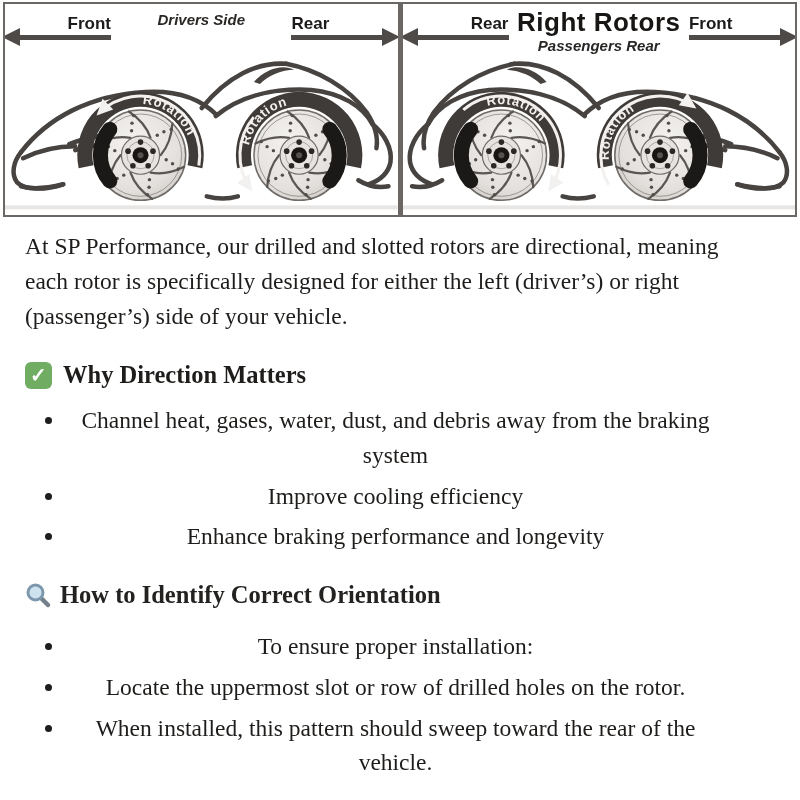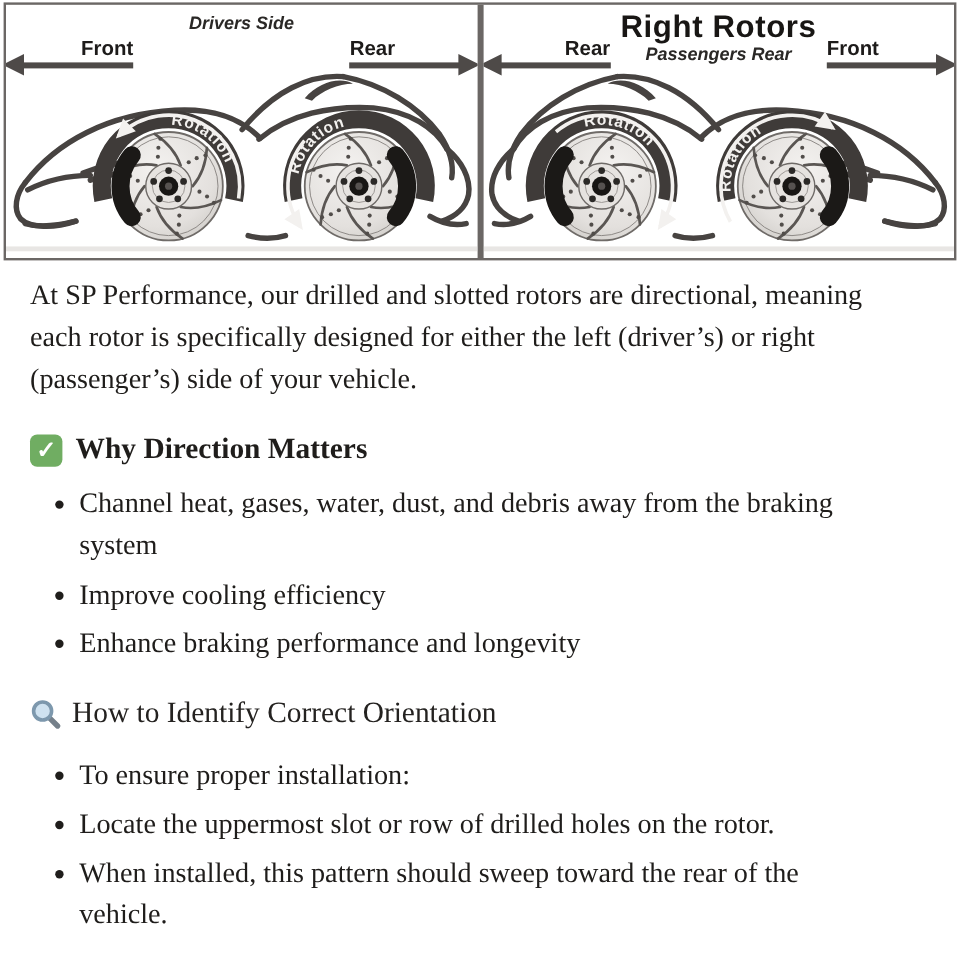--- a/index.html
+++ b/index.html
@@ -12,21 +12,21 @@
   .panel + .panel { border-left:5px solid #6b6765; }
   .panel svg.car { position:absolute; left:0; top:0; width:100%; height:100%; }
 
   .panel-header { position:relative; z-index:2; display:flex; justify-content:space-between;
                   align-items:flex-start; padding:7px 10px 0 10px;
                   font-family:"Liberation Sans", sans-serif; }
   .panel-title-wrap { text-align:center; margin-top:-2px; }
   .panel-title { font-size:26px; font-weight:800; letter-spacing:0.5px; color:#181614; line-height:1.0; }
   .panel-subtitle { font-size:15px; font-weight:700; font-style:italic; color:#2a2826; margin-top:2px; }
 
-  .dir { display:flex; flex-direction:column; width:96px; margin-top:21px; }
+  .dir { display:flex; flex-direction:column; width:96px; margin-top:4px; }
   .dir-label { font-size:17px; font-weight:700; color:#1d1b1a; line-height:1.1; }
   .dir-bar { position:relative; height:5px; background:#4e4a48; margin-top:1px; }
   .dir.left  { align-items:flex-end; }
   .dir.left  .dir-bar { width:92px; }
   .dir.left  .dir-bar::before { content:""; position:absolute; left:-17px; top:-7px;
         border-top:9.5px solid transparent; border-bottom:9.5px solid transparent;
         border-right:18px solid #4e4a48; }
   .dir.right { align-items:flex-start; }
   .dir.right .dir-bar { width:92px; }
   .dir.right .dir-bar::after { content:""; position:absolute; right:-17px; top:-7px;
@@ -36,31 +36,31 @@
   .rot-text { font-family:"Liberation Sans", sans-serif; font-size:13px; font-weight:700;
               fill:#f3f1ef; letter-spacing:0.8px; }
 
   
   main { padding:10px 25px 0 25px; }
   .intro { font-size:23.5px; line-height:1.49; max-width:722px; margin-top:2px; }
 
   .sec-head { display:flex; align-items:center; gap:11px; margin-top:27px;
               font-size:24.5px; }
   .sec-head.bold { font-weight:700; }
-  .sec-head.normal { font-weight:400; color:#242220; gap:8px; }
+  .sec-head.normal { font-weight:700; color:#242220; gap:8px; }
 
   .check-emoji { width:27px; height:27px; border-radius:6px; background:#70ad62;
                  display:inline-flex; align-items:center; justify-content:center;
                  color:#ffffff; font-family:"Liberation Sans", sans-serif;
                  font-size:20px; font-weight:700; flex:0 0 auto; }
   .mag-emoji { width:27px; height:27px; flex:0 0 auto; }
 
   .lead { font-size:23.5px; margin-top:22px; }
 
-  ul.blist { margin:14px 0 0 0; padding-left:41px; max-width:700px; }
+  ul.blist { margin:14px 0 0 0; padding-left:41px; max-width:700px;text-align:center; }
   ul.blist li { font-size:23.5px; line-height:1.48; margin-bottom:6px; }
   ul.blist.second { margin-top:20px; }
 </style>
 </head>
 <body>
 
 <figure class="diagram">
 
   <svg width="0" height="0" style="position:absolute">
     <defs>

